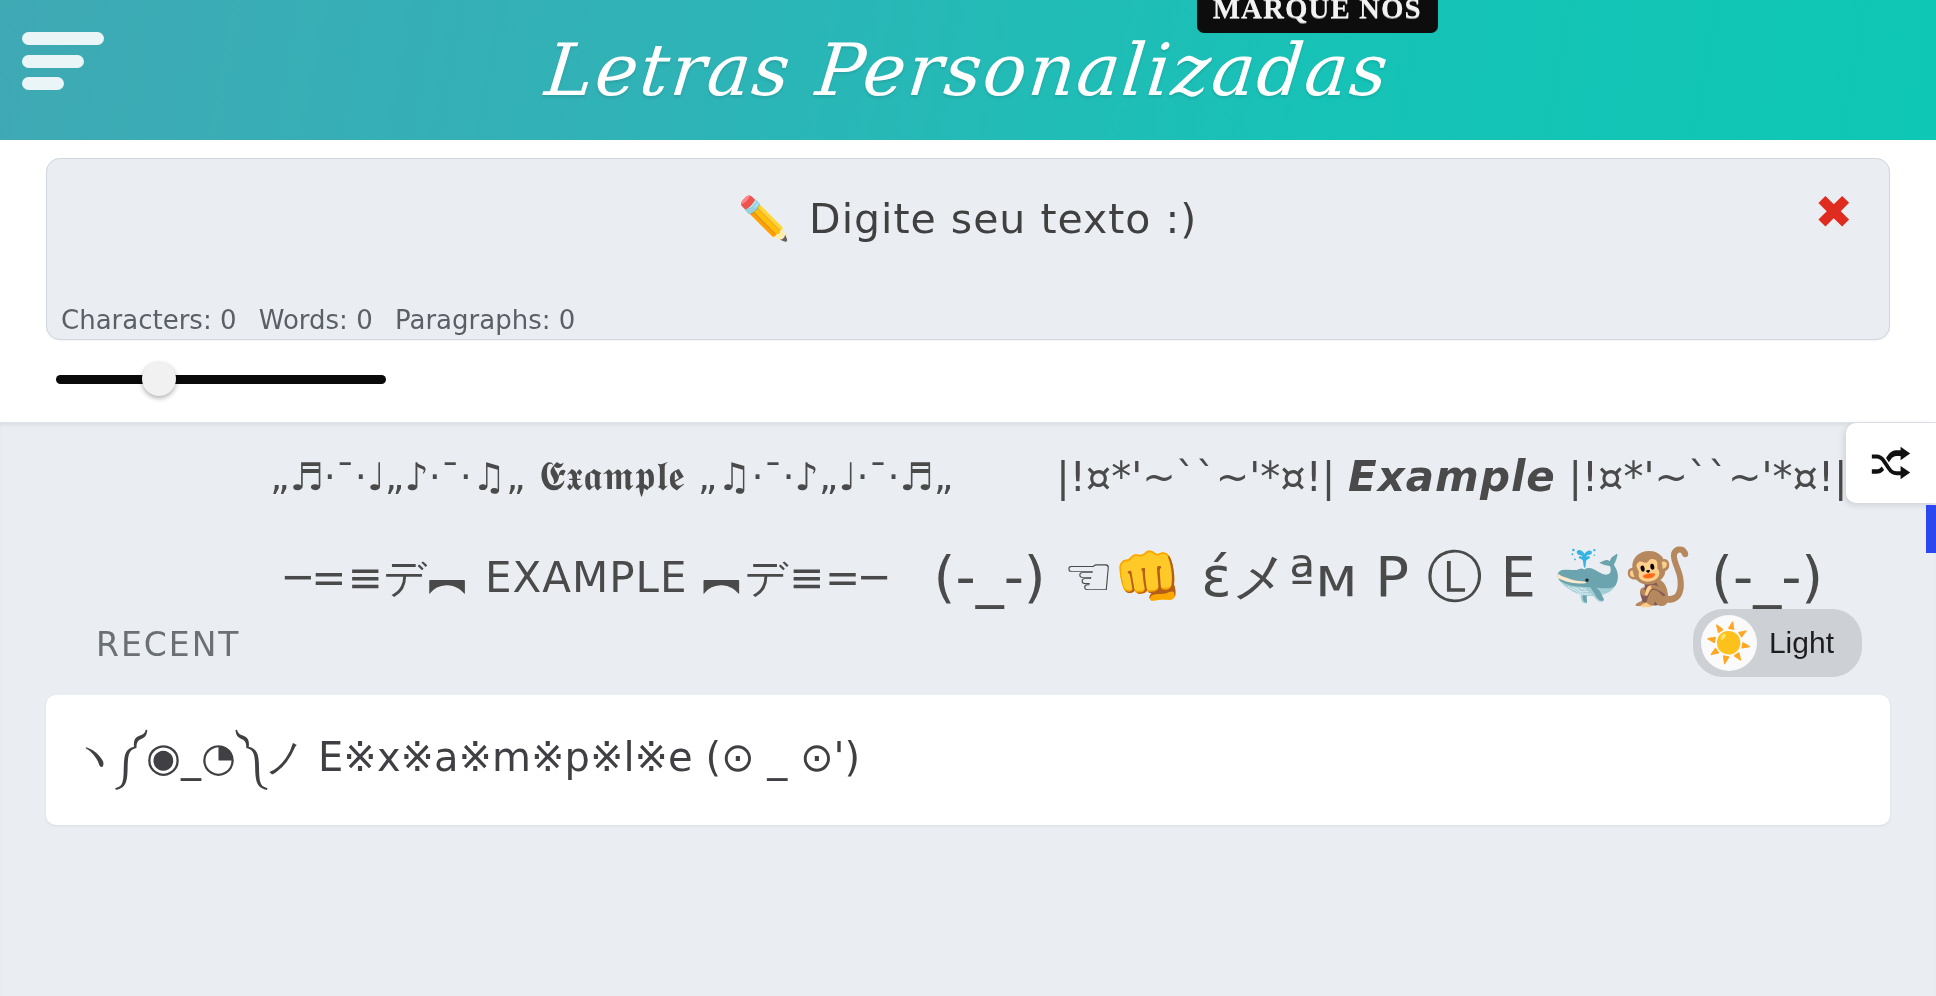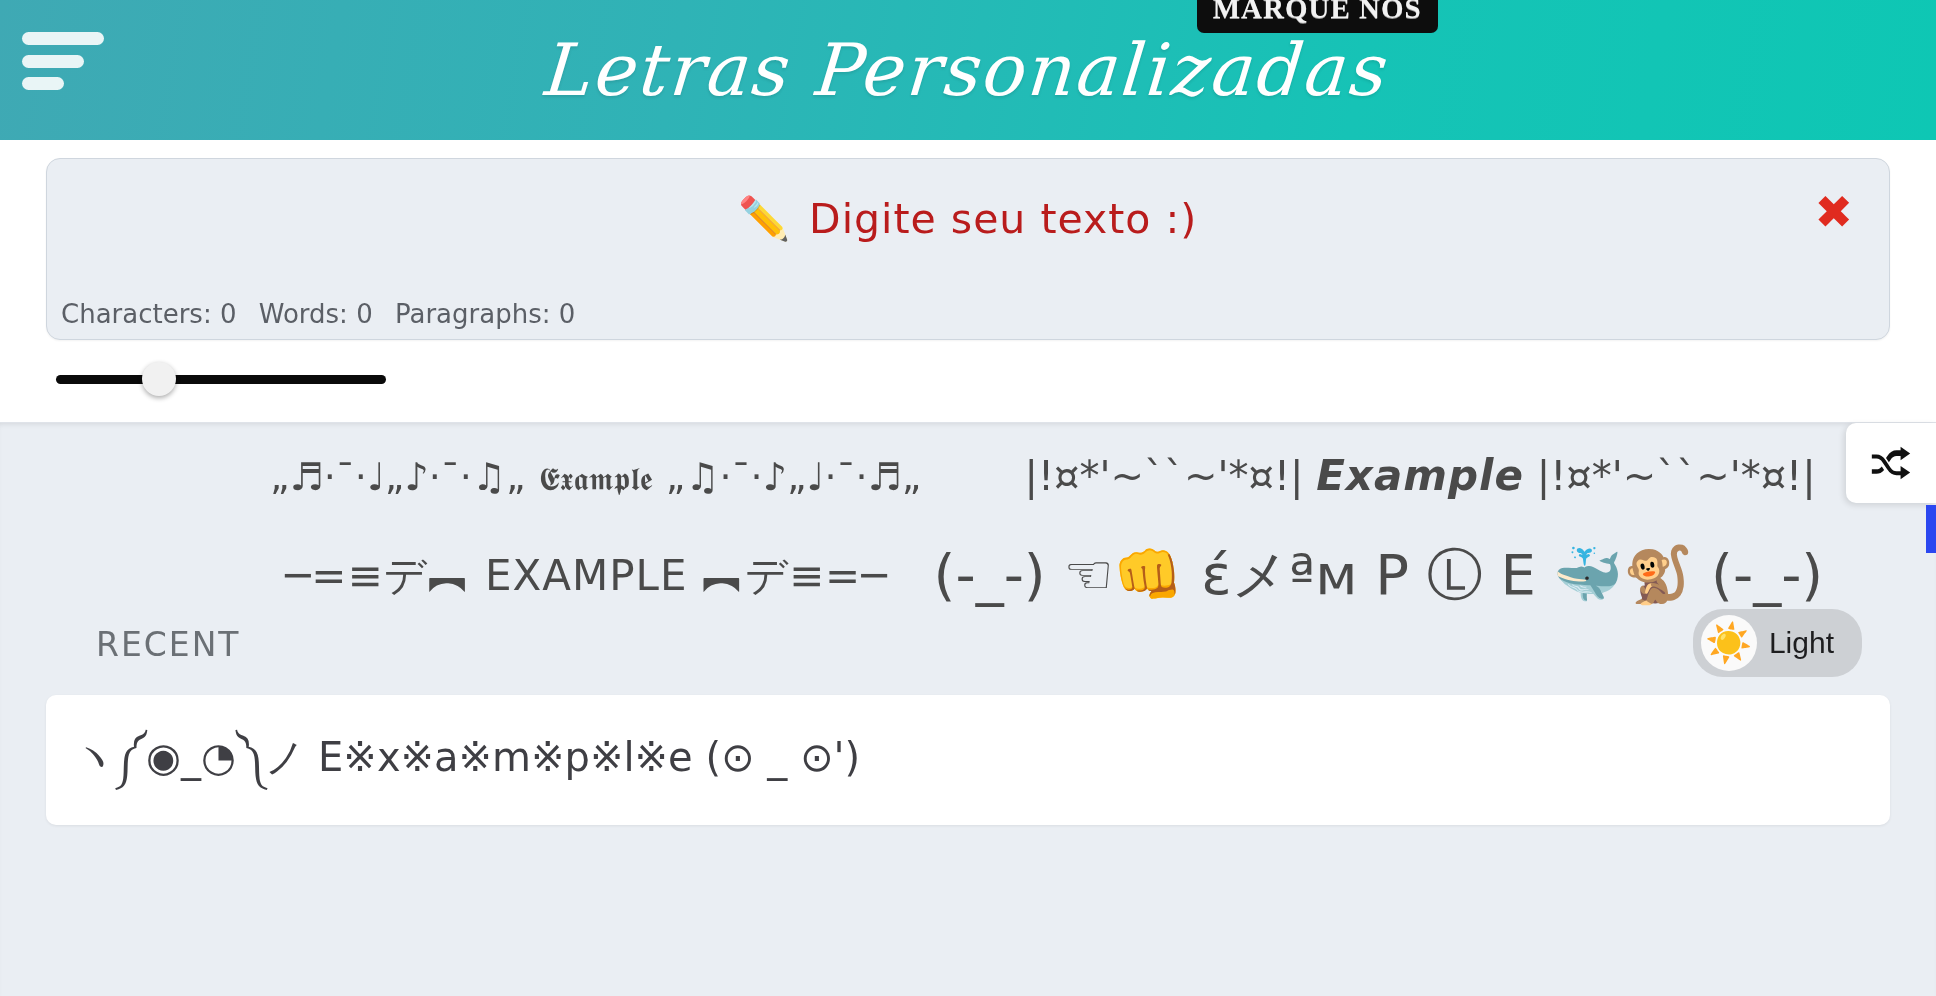--- a/index.html
+++ b/index.html
@@ -67,32 +67,32 @@
   }
   .placeholder-row {
     position: absolute; left: 0; right: 0; top: 36px;
     display: flex; align-items: center; justify-content: center;
     gap: 18px;
     pointer-events: none;
   }
   .pencil-icon { font-size: 42px; line-height: 1; }
   .placeholder-text {
     font-size: 41px;
-    color: #b91c1c;
+    color: #404040;
     font-family: "DejaVu Sans", sans-serif;
     letter-spacing: 1px;
   }
   .clear-x {
     position: absolute; right: 36px; top: 30px;
     font-size: 46px; line-height: 1;
     cursor: pointer;
     color: #e02b1f;
   }
   .stats-row {
-    position: absolute; left: 14px; bottom: 10px;
+    position: absolute; left: 14px; bottom: 4px;
     font-size: 26px; color: #5b5f66;
     font-family: "DejaVu Sans", sans-serif;
     white-space: nowrap;
   }
   .stats-row span { margin-right: 14px; }
 
   
   .slider-zone { background:#ffffff; padding: 22px 46px 26px 56px; }
   .slider { position: relative; width: 330px; height: 34px; cursor: pointer; }
   .slider .track {
@@ -120,21 +120,21 @@
     padding-left: 270px;
     gap: 62px;
     color: #4a4a4a;
   }
   .row1 { padding-top: 28px; }
   .row2 { padding-top: 38px; padding-left: 285px; gap: 46px; text-align: right; }
 
   .art-item { white-space: nowrap; cursor: pointer; }
   .art-1 { font-family: "DejaVu Sans", sans-serif; font-size: 42px; }
   .art-1 .deco { font-size: 38px; }
-  .art-1 .word { font-family: Liberation Mono, monospace; font-size: 32px; }
+  .art-1 .word { font-family: Liberation Mono, monospace; font-size: 41px; }
   .art-2 { font-family: "DejaVu Sans", sans-serif; font-size: 40px; margin-left: 41px; }
   .art-2 .word { font-weight: bold; font-style: italic; font-size: 42px; letter-spacing: 1px; }
   .art-3 { font-family: "DejaVu Sans", sans-serif; font-size: 42px; letter-spacing: 1px; }
   .art-4 { font-family: "DejaVu Sans", sans-serif; font-size: 56px; }
 
   .shuffle-card {
     position: absolute; right: 0; top: 0;
     width: 90px; height: 80px;
     background: #ffffff;
     border-radius: 10px 0 0 10px;

